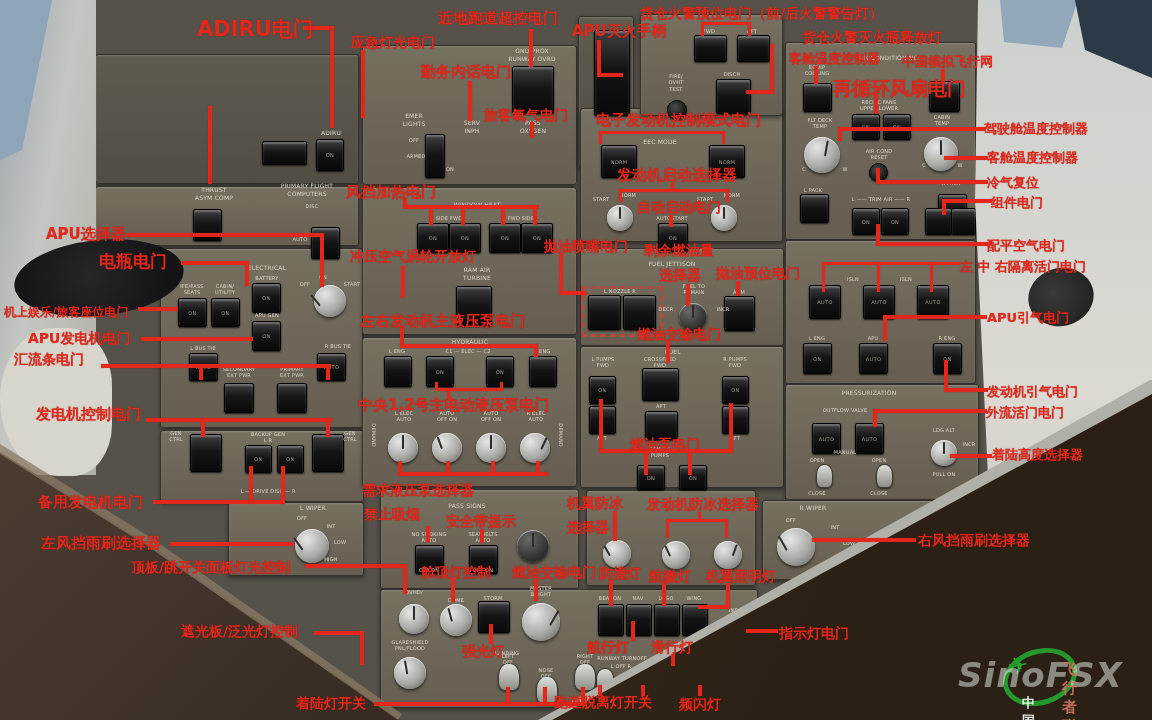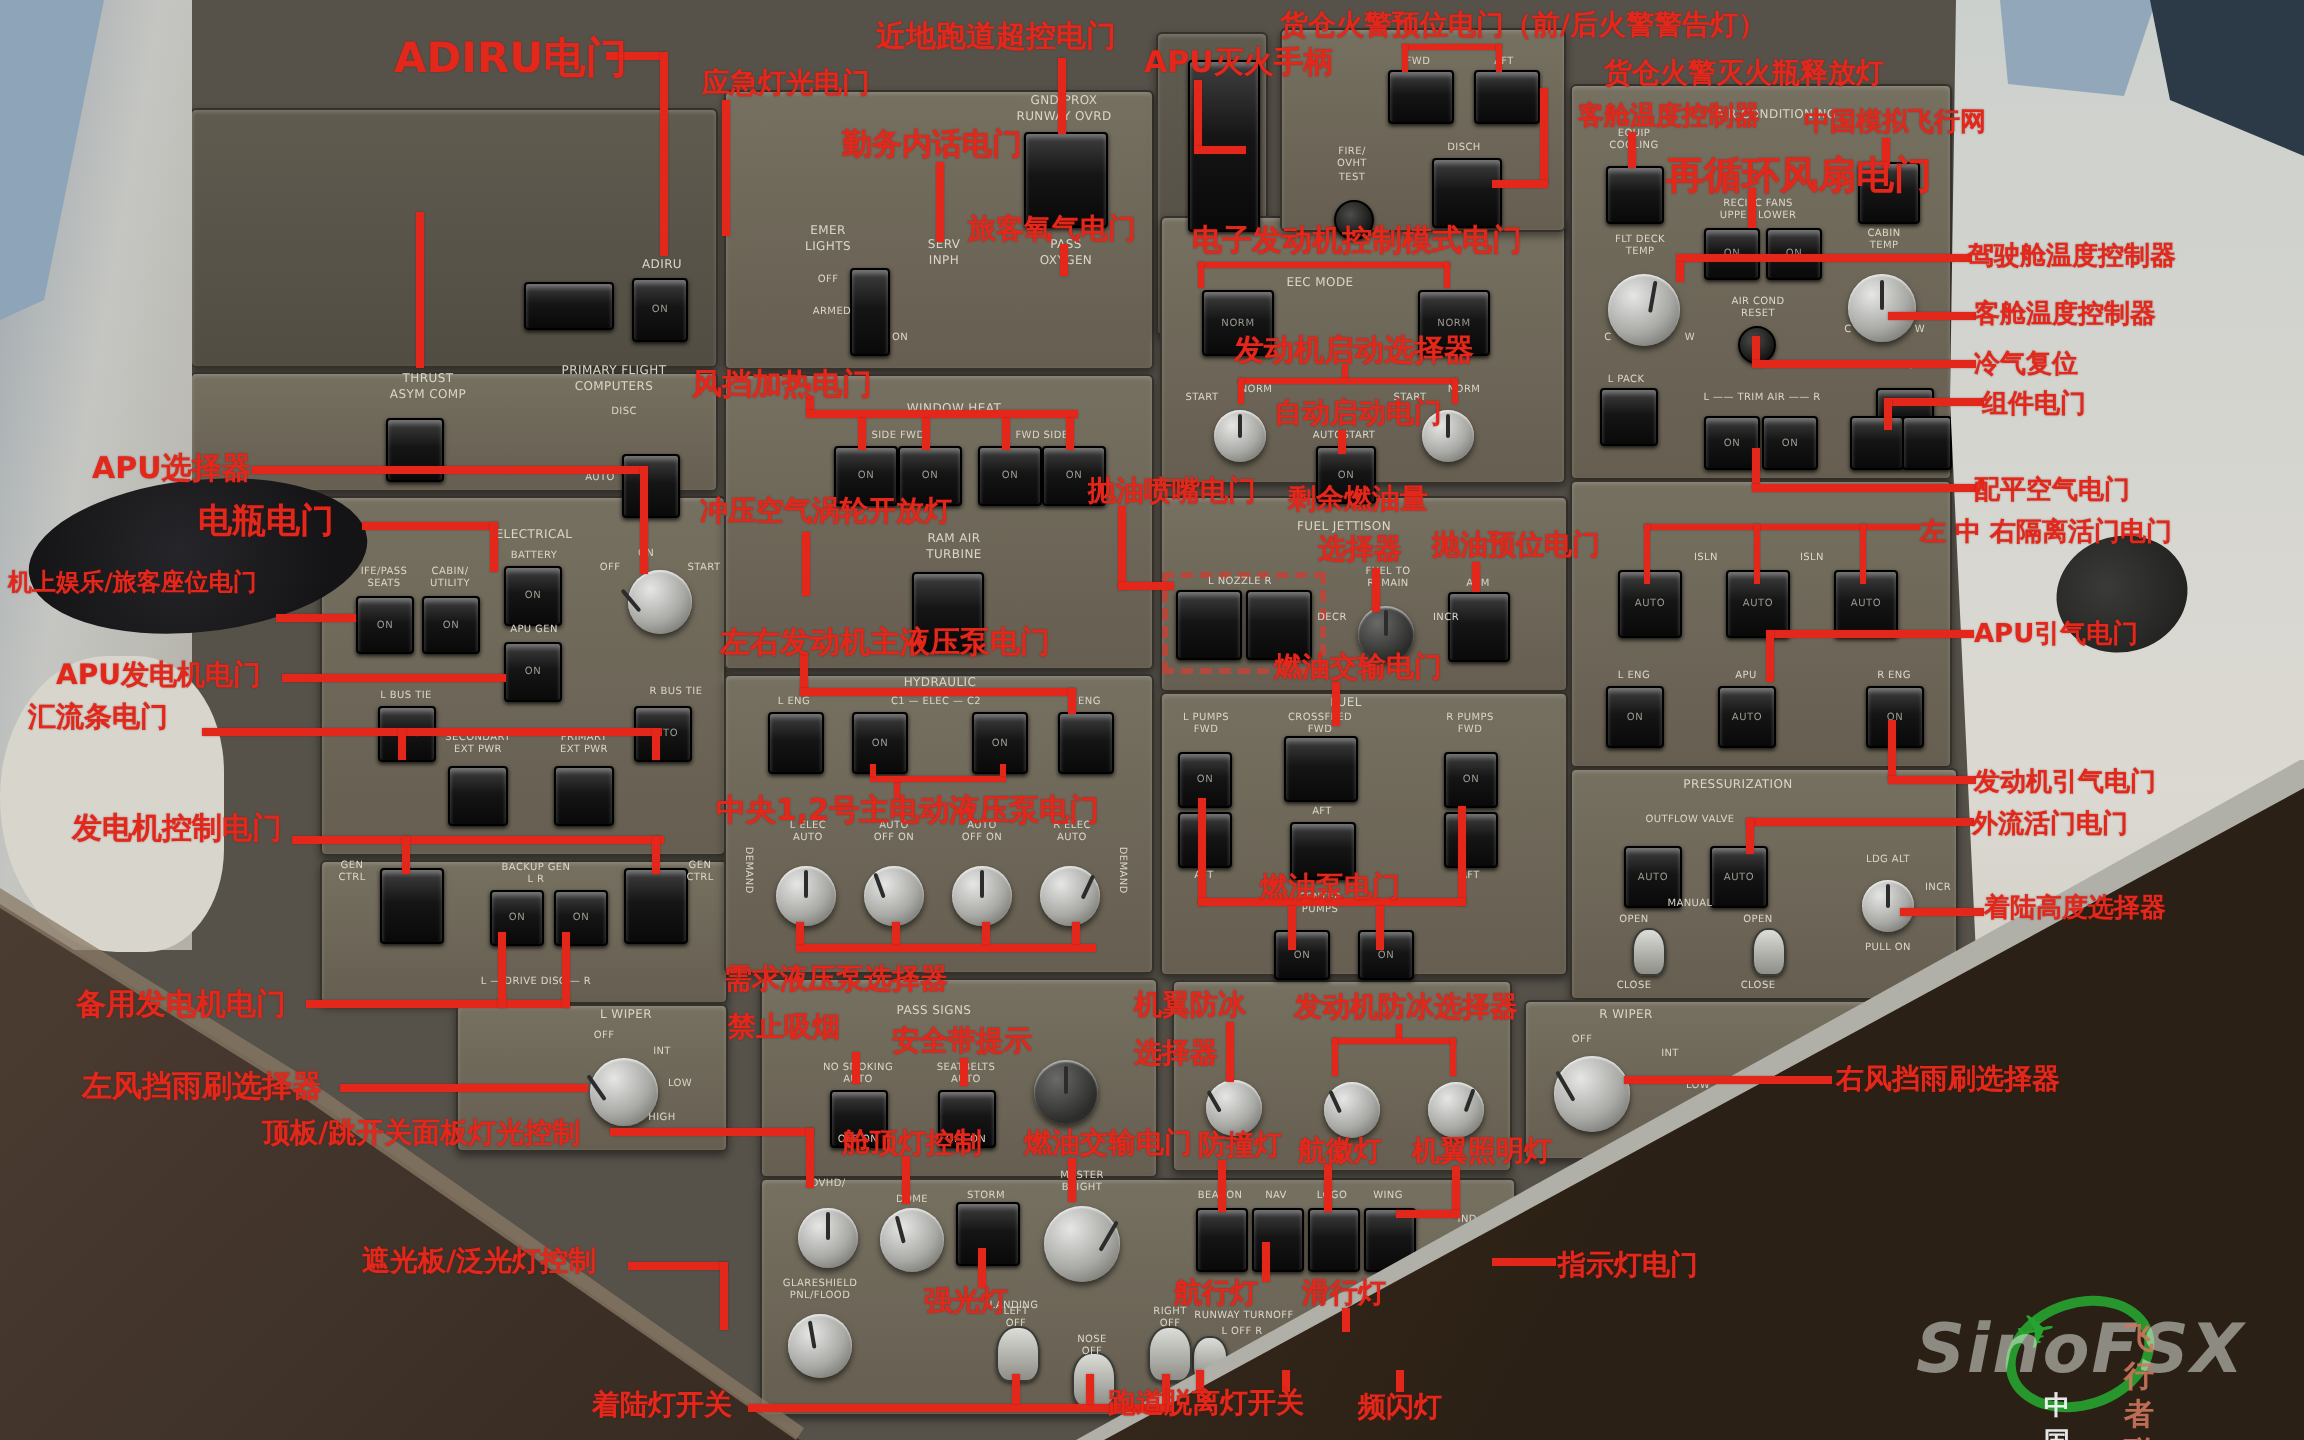--- a/index.html
+++ b/index.html
@@ -576,19 +576,19 @@
     <div class="ann" style="left: 181px; top: 624px; font-size: 14px;">遮光板/泛光灯控制</div>
     <div class="ann" style="left: 462px; top: 644px; font-size: 14px;">强光灯</div>
     <div class="ann" style="left: 296px; top: 696px; font-size: 14px;">着陆灯开关</div>
     <div class="ann" style="left: 554px; top: 695px; font-size: 14px;">跑道脱离灯开关</div>
     <div class="ann" style="left: 679px; top: 697px; font-size: 14px;">频闪灯</div>
     <div class="ann" style="left: 587px; top: 640px; font-size: 14px;">航行灯</div>
     <div class="ann" style="left: 651px; top: 640px; font-size: 14px;">滑行灯</div>
     <div class="ann" style="left: 779px; top: 626px; font-size: 14px;">指示灯电门</div>
     <div class="ann" style="left: 46px; top: 227px; font-size: 15px;">APU选择器</div>
     <div class="ann" style="left: 99px; top: 253px; font-size: 17px;">电瓶电门</div>
-    <div class="ann" style="left: 4px; top: 285px; font-size: 12px;">机上娱乐/旅客座位电门</div>
+    <div class="ann" style="left: 4px; top: 306px; font-size: 12px;">机上娱乐/旅客座位电门</div>
     <div class="ann" style="left: 28px; top: 331px; font-size: 14px;">APU发电机电门</div>
     <div class="ann" style="left: 14px; top: 352px; font-size: 14px;">汇流条电门</div>
     <div class="ann" style="left: 36px; top: 407px; font-size: 15px;">发电机控制电门</div>
     <div class="ann" style="left: 38px; top: 495px; font-size: 15px;">备用发电机电门</div>
     <div class="ann" style="left: 41px; top: 536px; font-size: 15px;">左风挡雨刷选择器</div>
   </div>
 
 </body></html>

